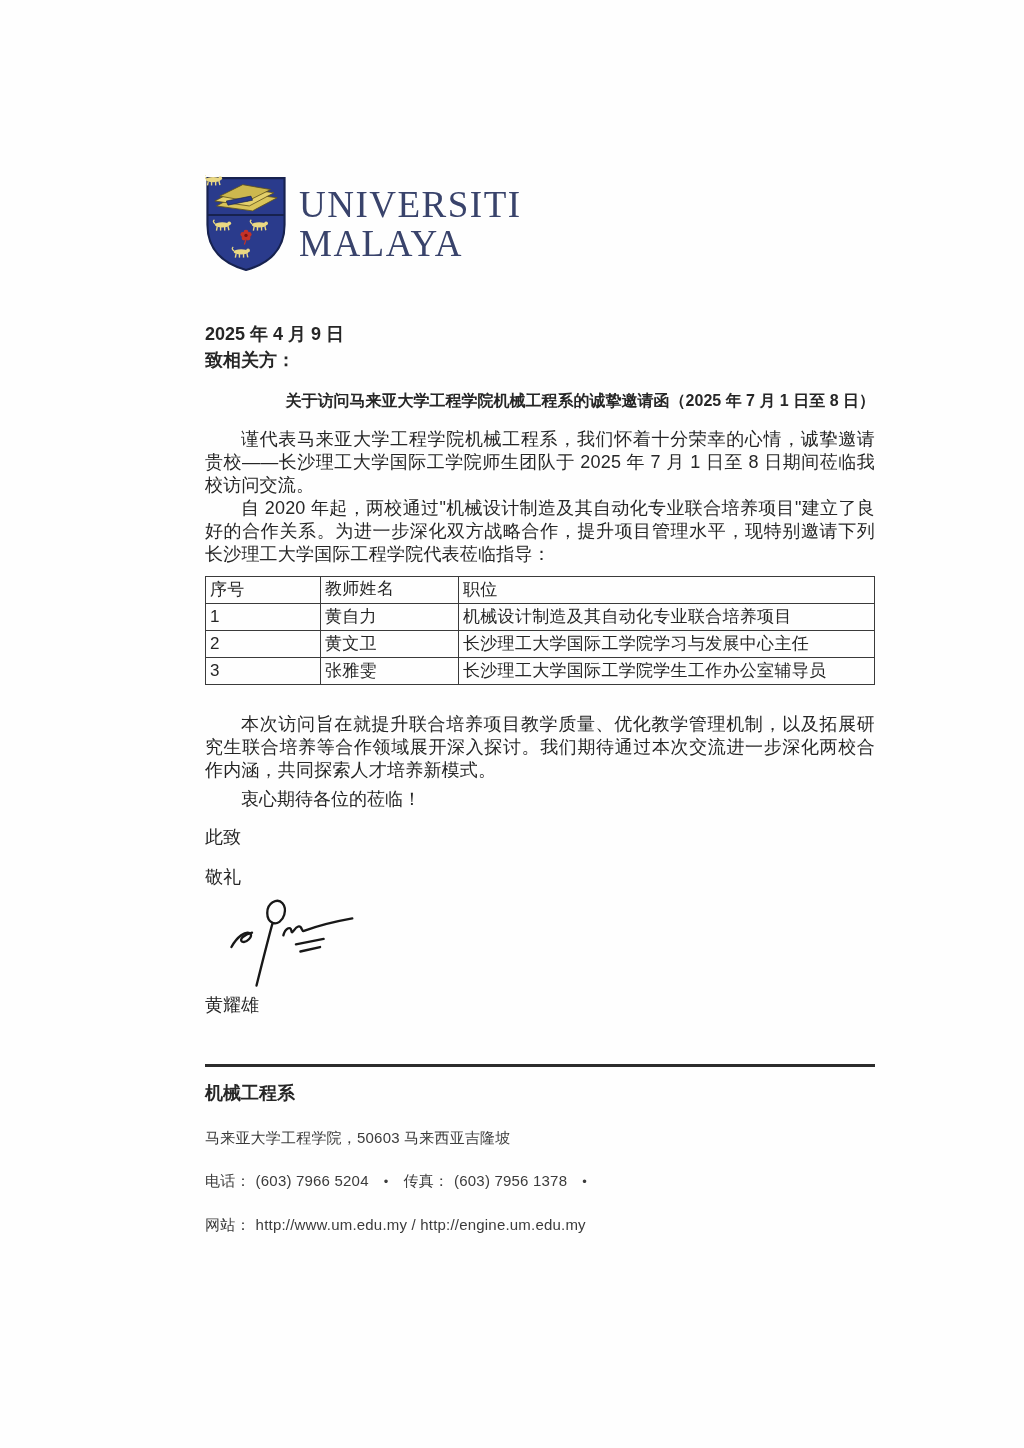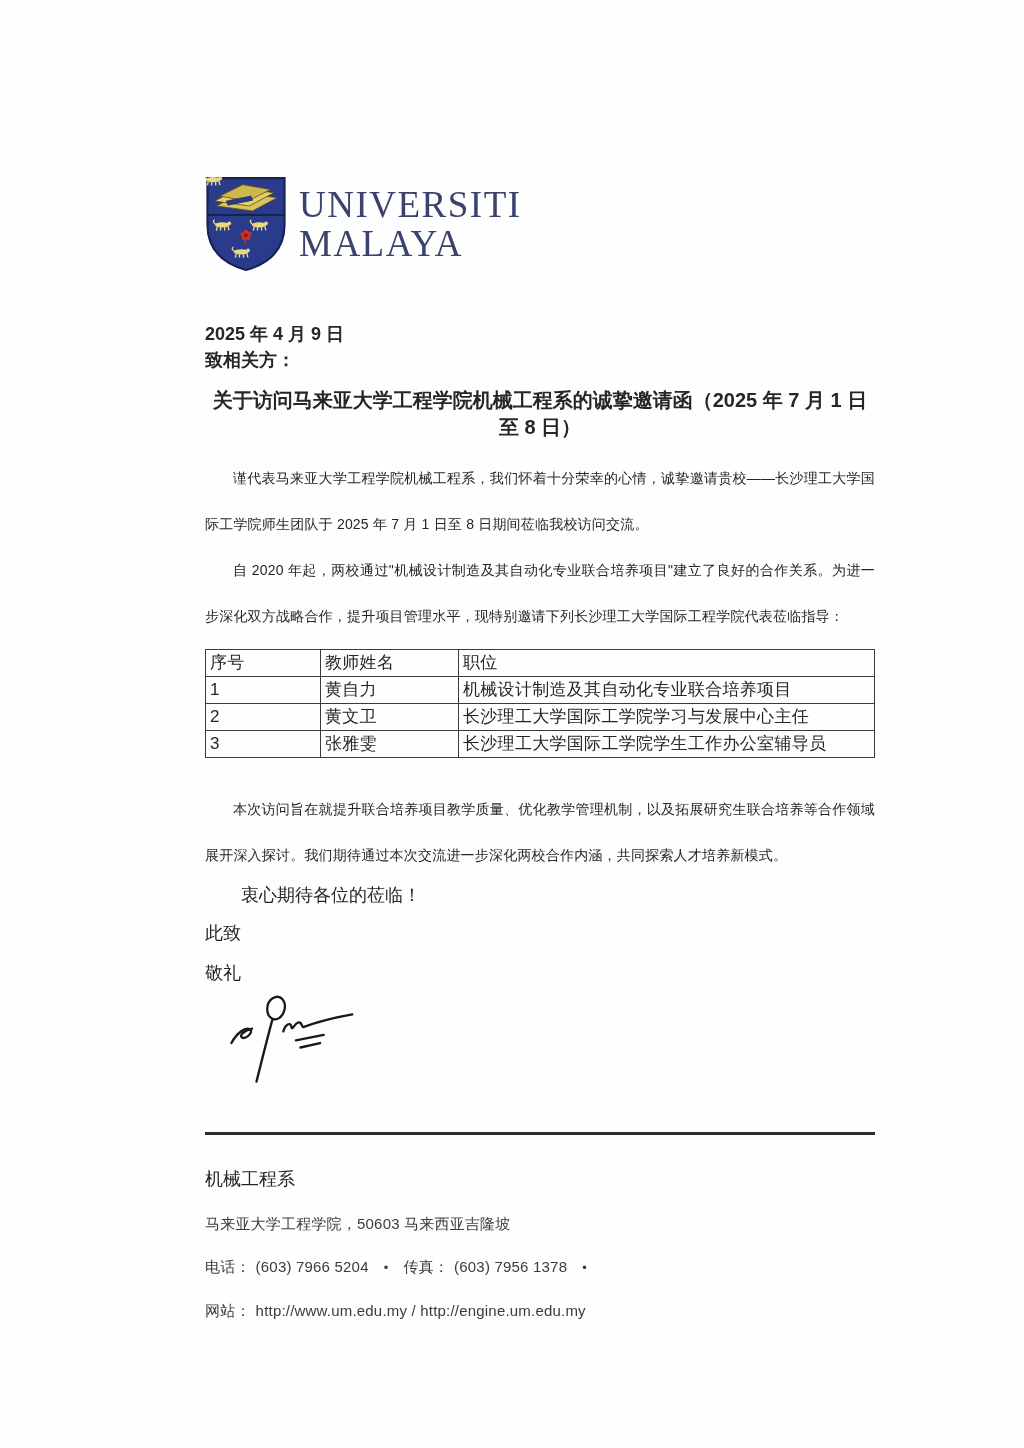--- a/index.html
+++ b/index.html
@@ -16,47 +16,47 @@
   .logo-row { display:flex; align-items:center; gap:12px; height:98px; }
   .crest { width:82px; height:98px; flex:0 0 auto; }
   .wordmark {
     font-family:"Liberation Serif","DejaVu Serif",serif;
     color:#39436b; font-size:37px; line-height:39px; letter-spacing:1.5px;
   }
 
   
   .date { margin-top:48px; font-size:18px; font-weight:700; line-height:26px; }
   .salutation { font-size:18px; font-weight:700; line-height:26px; }
-  .subject { margin-top:14px; font-size:20px; font-weight:700; line-height:27px; text-align:center; }
+  .subject { margin-top:14px; font-size:16px; font-weight:700; line-height:27px; text-align:right; }
   .para {
-    font-size:14px; line-height:46px; text-align:justify; text-indent:2em;
+    font-size:18px; line-height:23px; text-align:justify; text-indent:2em;
     letter-spacing:.2px;
   }
   .p1 { margin-top:14px; }
   .p2 { margin-top:0; }
   .p3 { margin-top:28px; }
 
   
   table.delegates { margin-top:10px; width:100%; border-collapse:collapse; font-size:17px; table-layout:fixed; }
   table.delegates th, table.delegates td {
     border:1.6px solid #3a3a3a; text-align:left; font-weight:400;
     padding:2px 4px; height:27px; line-height:22px; letter-spacing:.3px;
   }
-  .col-no { width:115px; } .col-name { width:138px; }
+  .col-no { width:115px; } .col-name { width:138px;font-family:Liberation Mono, monospace; }
 
   .closing-exp { margin-top:0; font-size:18px; line-height:34.5px; text-indent:2em; }
   .cizhi { margin-top:7px; font-size:18px; line-height:26px; }
   .jingli { margin-top:14px; font-size:18px; line-height:26px; }
   .signature { display:block; margin:6px 0 0 6px; width:168px; height:94px; }
   .signer-name { margin-top:2px; font-size:18px; line-height:26px; }
   .signer-title { margin-top:14px; font-size:18px; line-height:26px; }
 
   
   .footer-rule { margin-top:46px; border:none; border-top:3px solid #2c2c2c; width:100%; }
-  .footer-dept { margin-top:32px; font-size:18px; font-weight:400; line-height:24px; }
+  .footer-dept { margin-top:14px; font-size:18px; font-weight:700; line-height:24px; }
   .footer-line { margin-top:23px; font-size:15px; line-height:20px; color:#3b3b3b; letter-spacing:.2px; }
   .dot { display:inline-block; margin:0 15px; font-size:13px; }
   .gap-sm { display:inline-block; width:5px; }
 </style>
 </head>
 <body>
 
 <div class="page">
   <div class="content">
 
@@ -144,20 +144,21 @@
     <svg class="signature" viewBox="0 0 170 105">
       <g fill="none" stroke="#181818" stroke-width="2.6" stroke-linecap="round">
         <path d="M14 57 C20 46 30 38 35 42 C38 45 31 53 26 51 C22 49 28 43 37 41"></path>
         <path d="M60 30 C52 26 52 12 60 7 C69 2 76 10 73 21 C71 28 65 32 60 30 C55 48 48 76 42 100"></path>
         <path d="M72 44 C74 36 80 33 81 39 C82 44 84 35 89 34 C93 33 92 40 95 39 C103 36 121 30 149 25"></path>
         <path d="M86 54 L117 48"></path>
         <path d="M91 62 L113 57"></path>
       </g>
     </svg>
 
+    <div class="signer-name">黄耀雄</div>
 
     <hr class="footer-rule">
     <div class="footer-dept">机械工程系</div>
     <div class="footer-line">马来亚大学工程学院，50603 马来西亚吉隆坡</div>
     <div class="footer-line">
       <span>电话：</span><span class="gap-sm"></span><span>(603) 7966 5204</span><span class="dot">•</span><span>传真：</span><span class="gap-sm"></span><span>(603) 7956 1378</span><span class="dot">•</span>
     </div>
     <div class="footer-line">
       <span>网站：</span><span class="gap-sm"></span><span>http://www.um.edu.my / http://engine.um.edu.my</span>
     </div>

